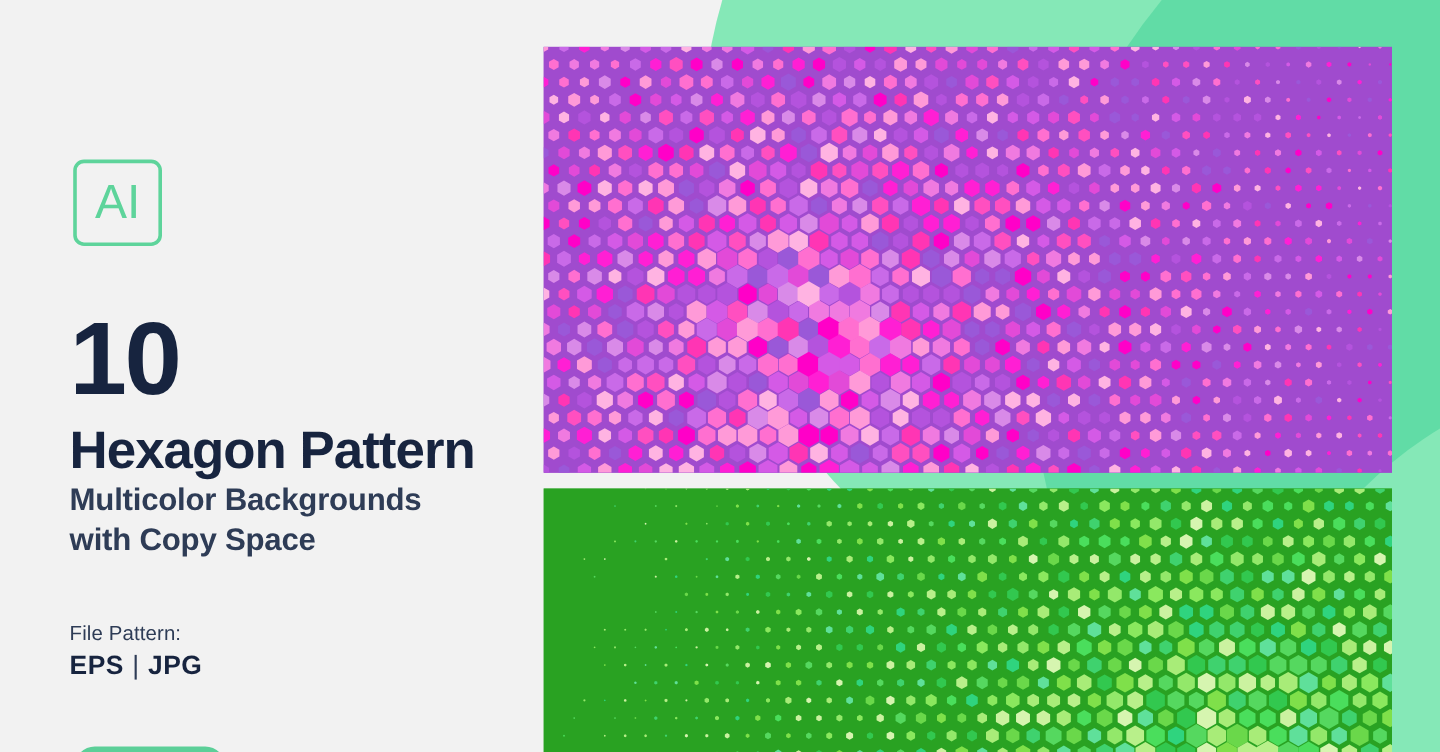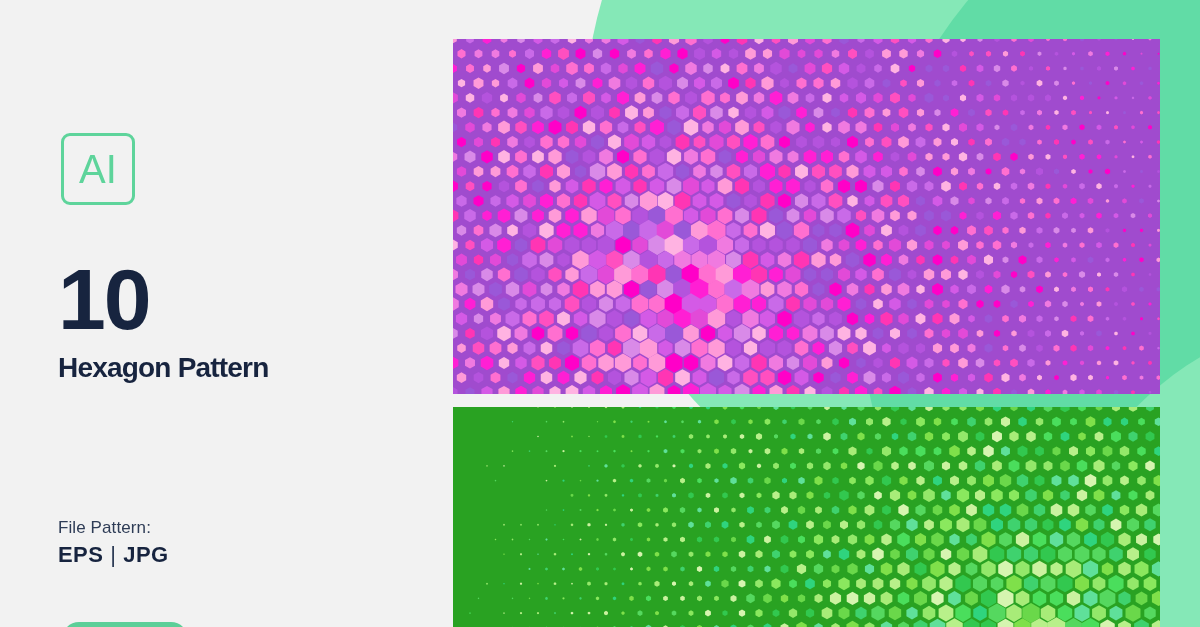--- a/index.html
+++ b/index.html
@@ -33,21 +33,21 @@
   }
 
   .count-number {
     position:absolute; left:58px; top:256px;
     font-size:86px; font-weight:bold; color:#17243f;
     letter-spacing:-2px; line-height:1;
   }
 
   .title-main {
     position:absolute; left:58px; top:354px;
-    font-size:28px; font-weight:bold; color:#17243f;
+    font-size:44px; font-weight:bold; color:#17243f;
     letter-spacing:-0.8px; line-height:1;
     white-space:nowrap;
   }
 
   .title-sub {
     position:absolute; left:58px; top:400px;
     font-size:26px; font-weight:bold; color:#2e3c56;
     line-height:1.25; letter-spacing:-0.2px;
   }
   .title-sub span { display:block; }
@@ -92,20 +92,24 @@
   <div class="info-panel">
 
     <div class="ai-badge" style="border-color: rgb(94, 212, 155);">
       <span class="ai-badge-text" style="color: rgb(94, 212, 155);">AI</span>
     </div>
 
     <div class="count-number">10</div>
 
     <div class="title-main">Hexagon Pattern</div>
 
+    <div class="title-sub">
+      <span>Multicolor Backgrounds</span>
+      <span>with Copy Space</span>
+    </div>
 
     <div class="formats-label">File Pattern:</div>
 
     <div class="formats-value">
       <span>EPS</span><span class="sep">|</span><span>JPG</span>
     </div>
 
     <div class="cta-pill" style="background: rgb(92, 207, 152);"></div>
   </div>
 

